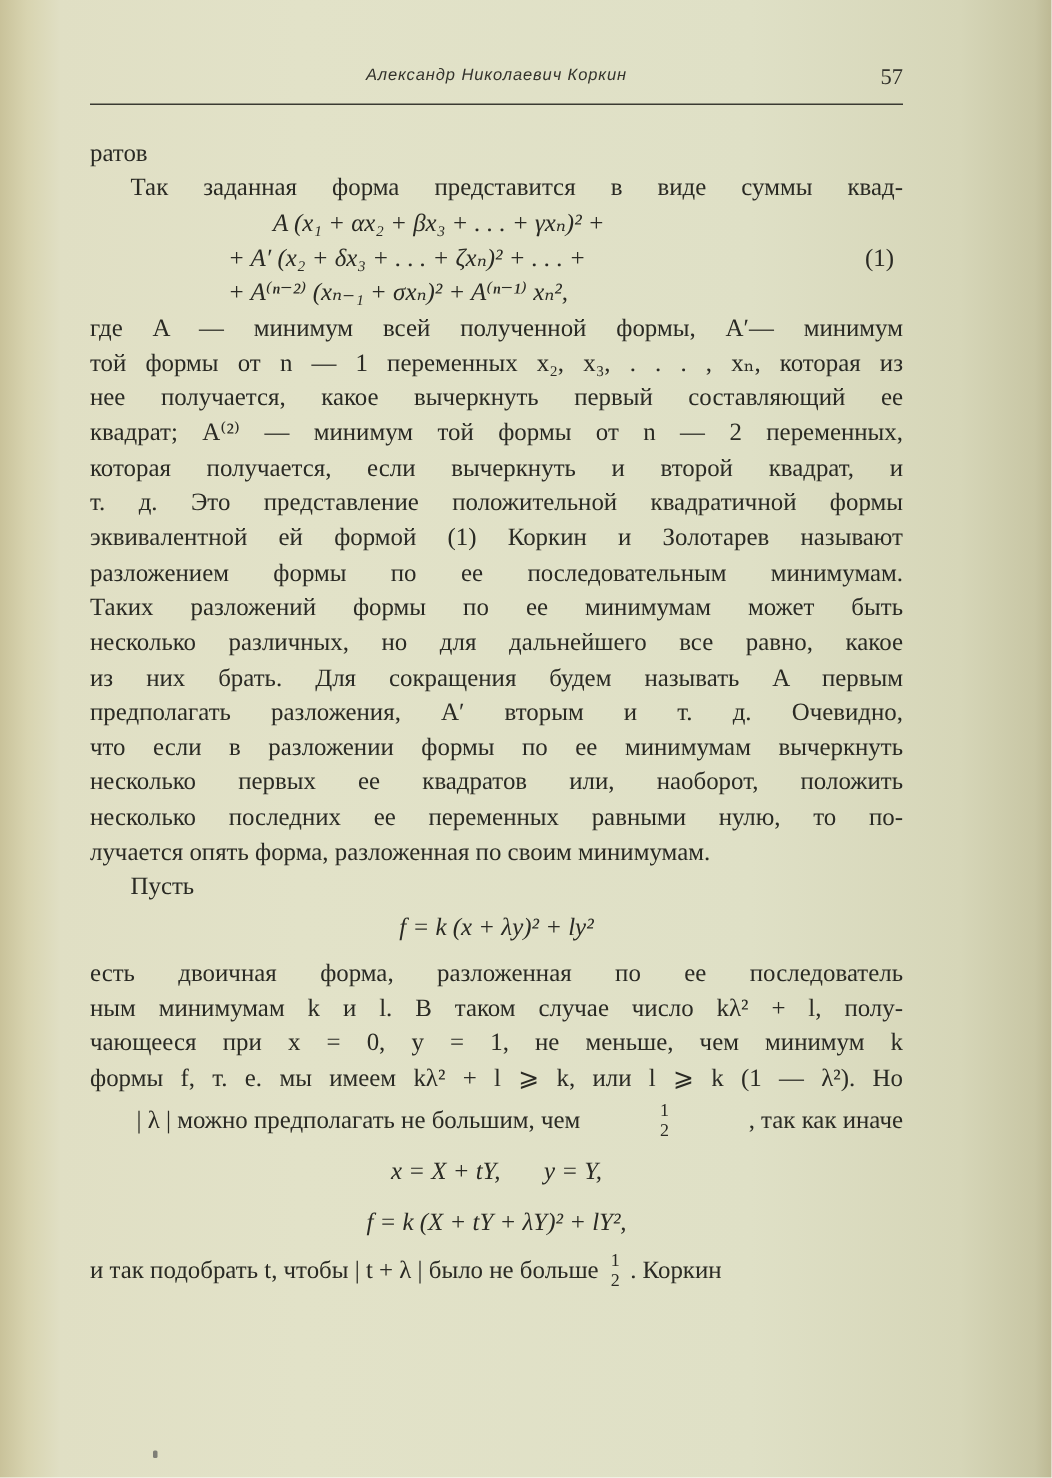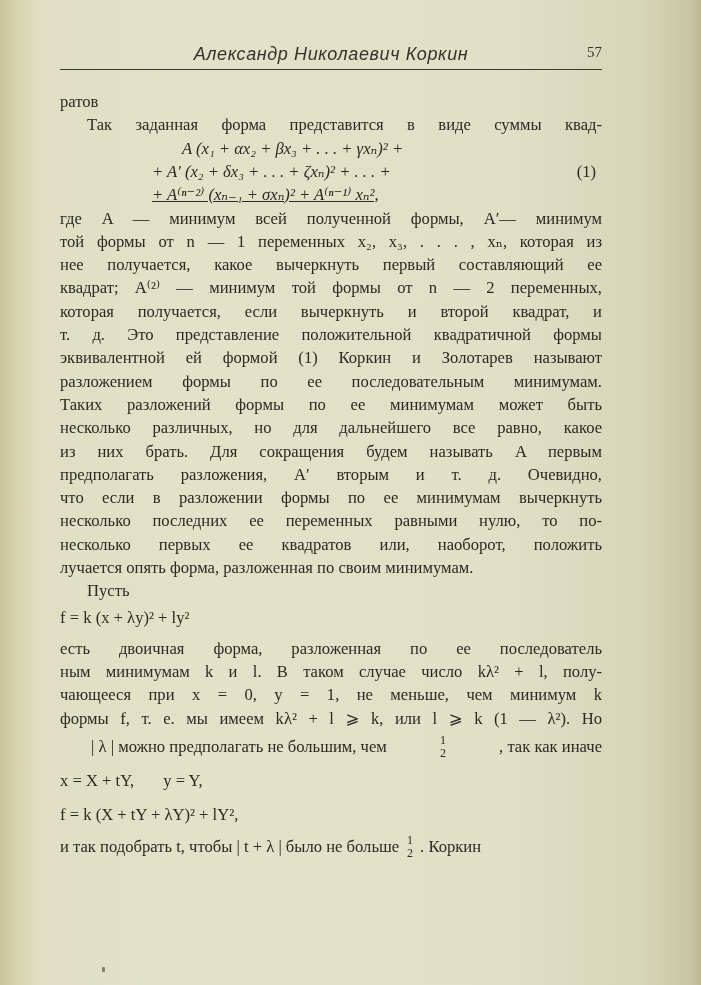--- a/index.html
+++ b/index.html
@@ -9,39 +9,39 @@
     font-family: "Liberation Serif", "DejaVu Serif", serif;
     color:#2a2a24;
     position:relative;
   }
   .page { position:absolute; left:0; top:0; width:701px; height:985px; }
   .header {
     position:absolute; left:60px; top:42px; width:542px; height:22px;
   }
   .running-title {
     position:absolute; left:0; width:542px; text-align:center; top:2px;
-    font-style:italic; font-size:18px; letter-spacing:0.6px; color:#33332c;
+    font-style:italic; font-size:11px; letter-spacing:0.6px; color:#33332c;
     font-family: "Liberation Sans", "DejaVu Sans", sans-serif;
   }
   .page-number {
     position:absolute; right:0; top:2px; font-size:15px; color:#33332c;
   }
   .rule {
     position:absolute; left:60px; top:69px; width:542px; height:0;
     border-top:1.6px solid #3a3a32;
   }
   .body-text {
     position:absolute; left:60px; top:90px; width:542px;
     font-size:16.6px; line-height:23.3px; text-align:justify;
   }
   .line { display:block; white-space:nowrap; text-align:justify; text-align-last:justify; height:23.3px; }
   .line.last { text-align-last:left; }
   .formula-line { position:absolute; white-space:nowrap; font-style:italic; }
   .eqnum { position:absolute; right:6px; font-style:normal; }
-  .centered { display:block; white-space:nowrap; height:28px; line-height:28px; }
+  .centered { display:block; text-align:center; white-space:nowrap; height:28px; line-height:28px; font-style:italic; }
   .frac { display:inline-block; vertical-align:middle; text-align:center; font-size:12px; line-height:13px; margin:0 3px; font-style:normal; }
   .frac span { display:block; }
   .smudge {
     position:absolute; left:102px; top:967px; width:3px; height:5px; background:#555; border-radius:1px; opacity:0.7;
   }
 </style>
 </head>
 <body>
 
 <div class="page">
@@ -55,40 +55,40 @@
   <div class="body-text">
 
     <div>
       <span class="line last">ратов</span>
       <span class="line" style="padding-left:27px;box-sizing:border-box;">Так заданная форма представится в виде суммы квад-</span>
     </div>
 
     <div style="position:relative;height:70px;">
       <div class="formula-line" style="left:122px;top:0px;font-style:italic;">A (x₁ + αx₂ + βx₃ + . . . + γxₙ)² +</div>
       <div class="formula-line" style="left:92px;top:23px;">+ A′ (x₂ + δx₃ + . . . + ζxₙ)² + . . . +</div>
-      <div class="formula-line" style="left:92px;top:46px;text-decoration:underline;">+ A⁽ⁿ⁻²⁾ (xₙ₋₁ + σxₙ)² + A⁽ⁿ⁻¹⁾ xₙ²,</div>
+      <div class="formula-line" style="left:92px;top:46px;">+ A⁽ⁿ⁻²⁾ (xₙ₋₁ + σxₙ)² + A⁽ⁿ⁻¹⁾ xₙ²,</div>
       <div class="eqnum" style="top:23px;">(1)</div>
     </div>
 
     <div>
       <span class="line">где A — минимум всей полученной формы, A′— минимум</span>
       <span class="line">той формы от n — 1 переменных x₂, x₃, . . . , xₙ, которая из</span>
       <span class="line">нее получается, какое вычеркнуть первый составляющий ее</span>
       <span class="line">квадрат; A⁽²⁾ — минимум той формы от n — 2 переменных,</span>
       <span class="line">которая получается, если вычеркнуть и второй квадрат, и</span>
       <span class="line">т. д. Это представление положительной квадратичной формы</span>
       <span class="line">эквивалентной ей формой (1) Коркин и Золотарев называют</span>
       <span class="line">разложением формы по ее последовательным минимумам.</span>
       <span class="line">Таких разложений формы по ее минимумам может быть</span>
       <span class="line">несколько различных, но для дальнейшего все равно, какое</span>
       <span class="line">из них брать. Для сокращения будем называть A первым</span>
       <span class="line">предполагать разложения, A′ вторым и т. д. Очевидно,</span>
       <span class="line">что если в разложении формы по ее минимумам вычеркнуть</span>
+      <span class="line">несколько первых ее квадратов или, наоборот, положить</span>
       <span class="line">несколько последних ее переменных равными нулю, то по-</span>
-      <span class="line">несколько первых ее квадратов или, наоборот, положить</span>
       <span class="line last">лучается опять форма, разложенная по своим минимумам.</span>
     </div>
 
     <span class="line last" style="padding-left:27px;">Пусть</span>
 
     <span class="centered" style="height:34px;line-height:30px;">f = k (x + λy)² + ly²</span>
 
     <div>
       <span class="line">есть двоичная форма, разложенная по ее последователь</span>
       <span class="line">ным минимумам k и l. В таком случае число kλ² + l, полу-</span>

